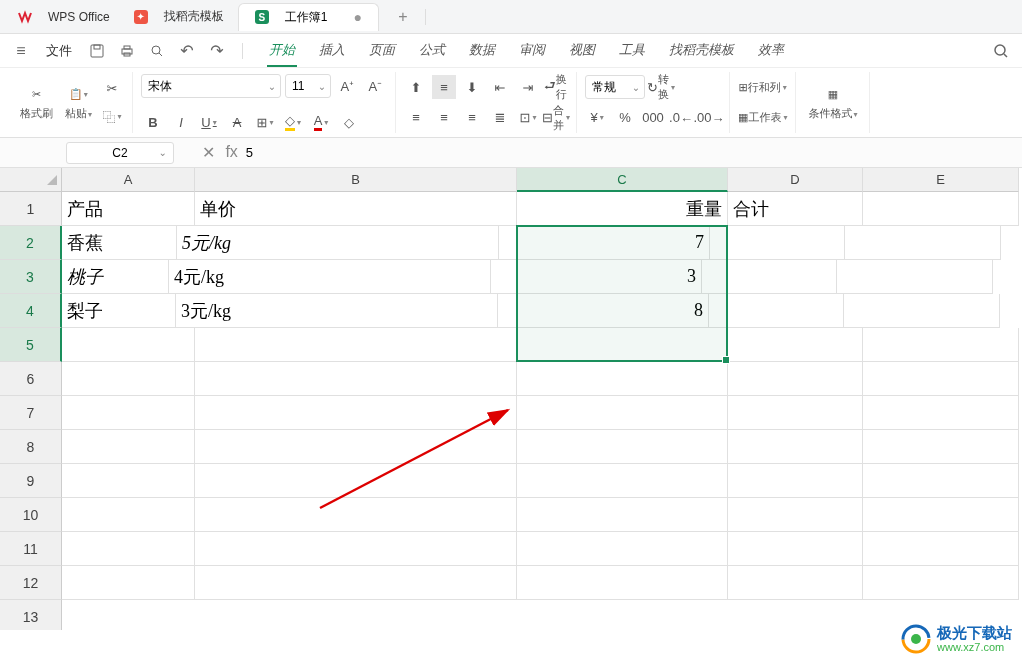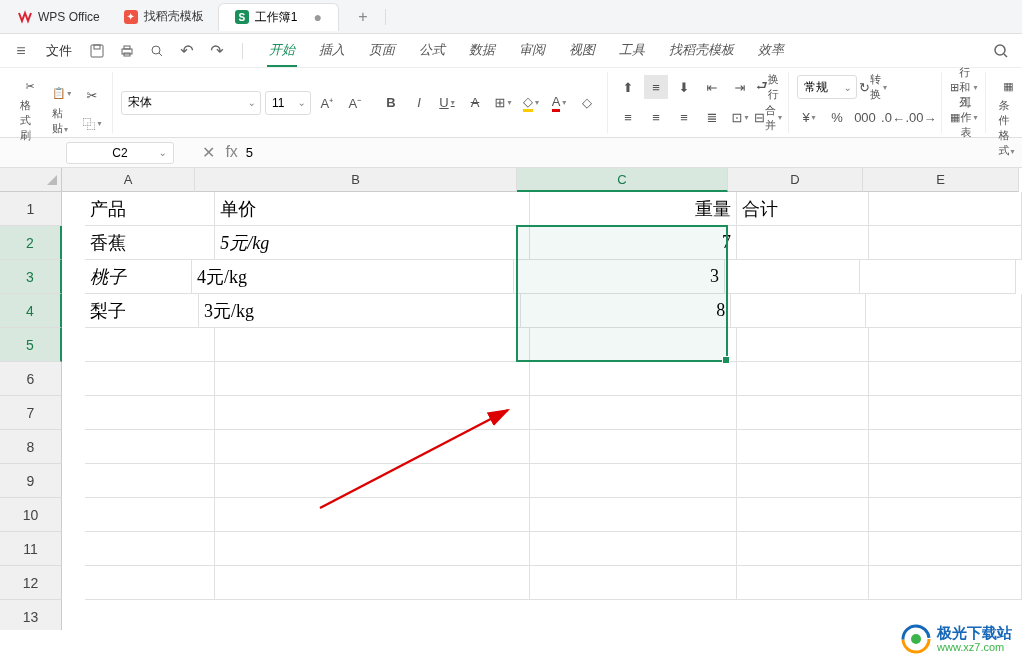--- a/index.html
+++ b/index.html
@@ -1,20 +1,20 @@
 <!DOCTYPE html>
 <html><head>
 <meta charset="utf-8">
 <style>
 * { box-sizing: border-box; margin: 0; padding: 0; font-family: "Microsoft YaHei", sans-serif; }
 body { background: #fff; width: 1022px; height: 656px; overflow: hidden; position: relative; }
 
 
 .titlebar { display: flex; align-items: center; height: 34px; background: #f4f5f6; border-bottom: 1px solid #e0e0e0; padding-left: 8px; gap: 4px; }
-.title-tab { display: flex; align-items: center; height: 28px; padding: 0 10px; border-radius: 6px 6px 0 0; font-size: 12px; gap: 6px; cursor: pointer; text-align: right; }
+.title-tab { display: flex; align-items: center; height: 28px; padding: 0 10px; border-radius: 6px 6px 0 0; font-size: 12px; gap: 16px; cursor: pointer; text-align: right; }
 .title-tab.app { color: #333; }
 .title-tab.tpl { color: #333; }
 .title-tab.active { background: #fff; border: 1px solid #e0e0e0; border-bottom: none; padding: 0 16px; }
 .tab-icon { width: 14px; height: 14px; display: inline-flex; align-items: center; justify-content: center; font-size: 10px; }
 .tab-close { color: #999; font-size: 14px; margin-left: 10px; }
 .add-tab { width: 24px; height: 24px; display: flex; align-items: center; justify-content: center; color: #888; font-size: 16px; margin-left: 8px; }
 
 
 .menubar { display: flex; align-items: center; height: 34px; background: #fff; padding: 0 10px; gap: 8px; border-bottom: 1px solid #eee; }
 .menu-icon { width: 22px; height: 22px; display: flex; align-items: center; justify-content: center; color: #666; cursor: pointer; }
@@ -53,21 +53,21 @@
 .grid-area { position: relative; height: 462px; overflow: hidden; }
 .corner { position: absolute; left: 0; top: 0; width: 62px; height: 24px; background: #f0f0f0; border-right: 1px solid #ccc; border-bottom: 1px solid #ccc; display: flex; align-items: center; justify-content: flex-end; padding-right: 4px; }
 .corner-tri { width: 0; height: 0; border-style: solid; border-width: 0 0 10px 10px; border-color: transparent transparent #bbb transparent; }
 .col-headers { position: absolute; left: 62px; top: 0; right: 0; height: 24px; display: flex; }
 .colh { height: 24px; background: #f0f0f0; border-right: 1px solid #ddd; border-bottom: 1px solid #ccc; display: flex; align-items: center; justify-content: center; font-size: 13px; color: #444; }
 .colh.sel { background: #d8e8de; color: #1a7a4a; border-bottom: 2px solid #1a8f5c; }
 .row-headers { position: absolute; left: 0; top: 24px; width: 62px; }
 .rowh { height: 34px; background: #f0f0f0; border-right: 1px solid #ccc; border-bottom: 1px solid #ddd; display: flex; align-items: center; justify-content: center; font-size: 14px; color: #444; }
 .rowh.sel { background: #d8e8de; color: #1a7a4a; border-right: 2px solid #1a8f5c; }
 .cells { position: absolute; left: 62px; top: 24px; right: 0; }
-.cell-row { display: flex; height: 34px; padding-left: 23px; }
+.cell-row { display: flex; height: 34px; }
 .cell { height: 34px; border-right: 1px solid #e0e0e0; border-bottom: 1px solid #e0e0e0; font-size: 18px; font-family: SimSun, serif; padding: 2px 5px; display: flex; align-items: center; overflow: hidden; }
 .cell.num { justify-content: flex-end; }
 .selection-rect { position: absolute; border: 2px solid #1a8f5c; pointer-events: none; background: rgba(26,143,92,0.06); }
 .selection-rect::after { content: ""; position: absolute; right: -4px; bottom: -4px; width: 6px; height: 6px; background: #1a8f5c; border: 1px solid #fff; }
 
 
 .arrow-svg { position: absolute; pointer-events: none; }
 
 
 .watermark { position: absolute; right: 10px; bottom: 2px; display: flex; align-items: center; gap: 6px; }
@@ -157,21 +157,21 @@
       <div class="rbtn">
         <span class="rbtn-icon dd-arrow">📋</span>
         <span class="dd-arrow">粘贴</span>
       </div>
       <div style="display:flex;flex-direction:column;gap:4px">
         <div class="rbtn-sm">✂</div>
         <div class="rbtn-sm dd">⿻</div>
       </div>
     </div>
   </div>
-  <div class="ribbon-group" style="flex-direction:row;gap:12px">
+  <div class="ribbon-group" style="flex-direction:column;gap:12px">
     <div class="ribbon-row">
       <div class="font-select" style="width:140px">
           <span>宋体</span>
         </div>
       <div class="font-select size-select">
           <span>11</span>
         </div>
       <div class="rbtn-sm">A⁺</div>
       <div class="rbtn-sm">A⁻</div>
     </div>
@@ -274,21 +274,21 @@
     </div>
   <div class="cells" id="cells">
       <div class="cell-row">
         <div class="cell" style="width: 133px;">产品</div>
         <div class="cell" style="width: 322px;">单价</div>
         <div class="cell num" style="width: 211px;">重量</div>
         <div class="cell" style="width: 135px;">合计</div>
         <div class="cell" style="width: 156px;"></div>
       </div>
       <div class="cell-row">
-        <div class="cell" style="width: 133px;">香蕉</div>
+        <div class="cell" style="width: 115px;">香蕉</div>
         <div class="cell" style="width: 322px; font-style: italic;">5元/kg</div>
         <div class="cell num" style="width: 211px;">7</div>
         <div class="cell" style="width: 135px;"></div>
         <div class="cell" style="width: 156px;"></div>
       </div>
       <div class="cell-row">
         <div class="cell" style="width: 107px; font-style: italic;">桃子</div>
         <div class="cell" style="width: 322px;">4元/kg</div>
         <div class="cell num" style="width: 211px;">3</div>
         <div class="cell" style="width: 135px;"></div>

